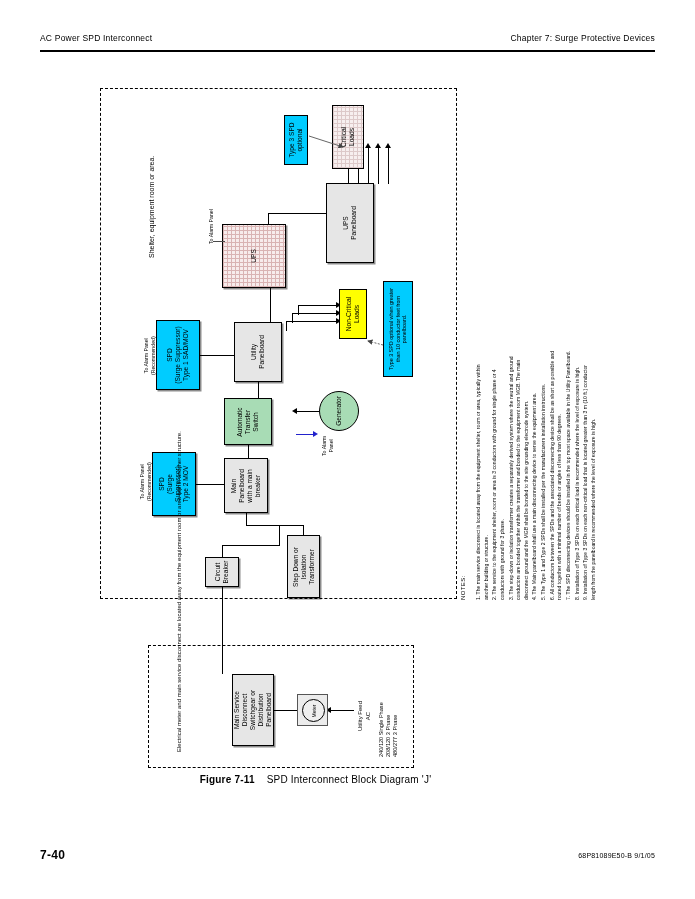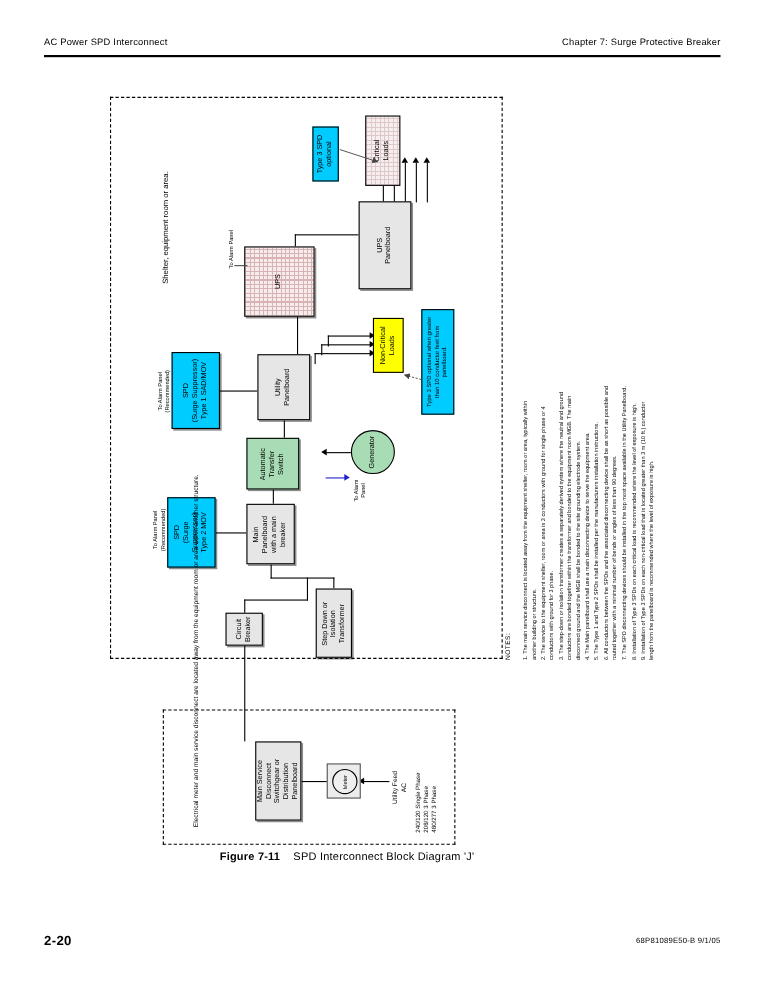--- a/index.html
+++ b/index.html
@@ -77,21 +77,21 @@
   
   svg.leader{position:absolute;left:0;top:0;width:695px;height:899px;pointer-events:none;}
 </style>
 </head>
 <body>
 
 <div class="page">
 
   <div class="hdr">
     <div class="hdr-left">AC Power SPD Interconnect</div>
-    <div class="hdr-right">Chapter 7: Surge Protective Breaker</div>
+    <div class="hdr-right">Chapter 7: Surge Protective Devices</div>
   </div>
   <div class="hdr-rule"></div>
 
   <div class="dash" id="outer-dash"></div>
   <div class="dash" id="bottom-dash"></div>
 
   <div class="rlab" style="left:148px;top:258px;font-size:7px;">Shelter, equipment room or area.</div>
 
   <div class="ln lnv" style="left:348px;top:148px;height:36px;"></div>
   <div class="ar-up" style="left:344.6px;top:143px;"></div>
@@ -320,16 +320,16 @@
       <div class="nrow" style="white-space: normal; margin-bottom: 1px;">8.   Installation of Type 3  SPDs on each critical load is recommended where the level of exposure is high.</div>
       <div class="nrow" style="white-space: normal; margin-bottom: 1px;">9.   Installation of Type 3  SPDs on each non-critical load that is located greater than 3 m (10 ft.) conductor length from the panelboard is recommended where the level of exposure is high.</div>
     </div>
 
   <div class="caption">
     <b>Figure 7-11</b>
     <span style="display:inline-block;width:6px;"></span>
     <span>SPD Interconnect Block Diagram 'J'</span>
   </div>
 
-  <div class="ftr-page">2-20</div>
+  <div class="ftr-page">7-40</div>
   <div class="ftr-doc">68P81089E50-B   9/1/05</div>
 
 </div>
 
 </body></html>

